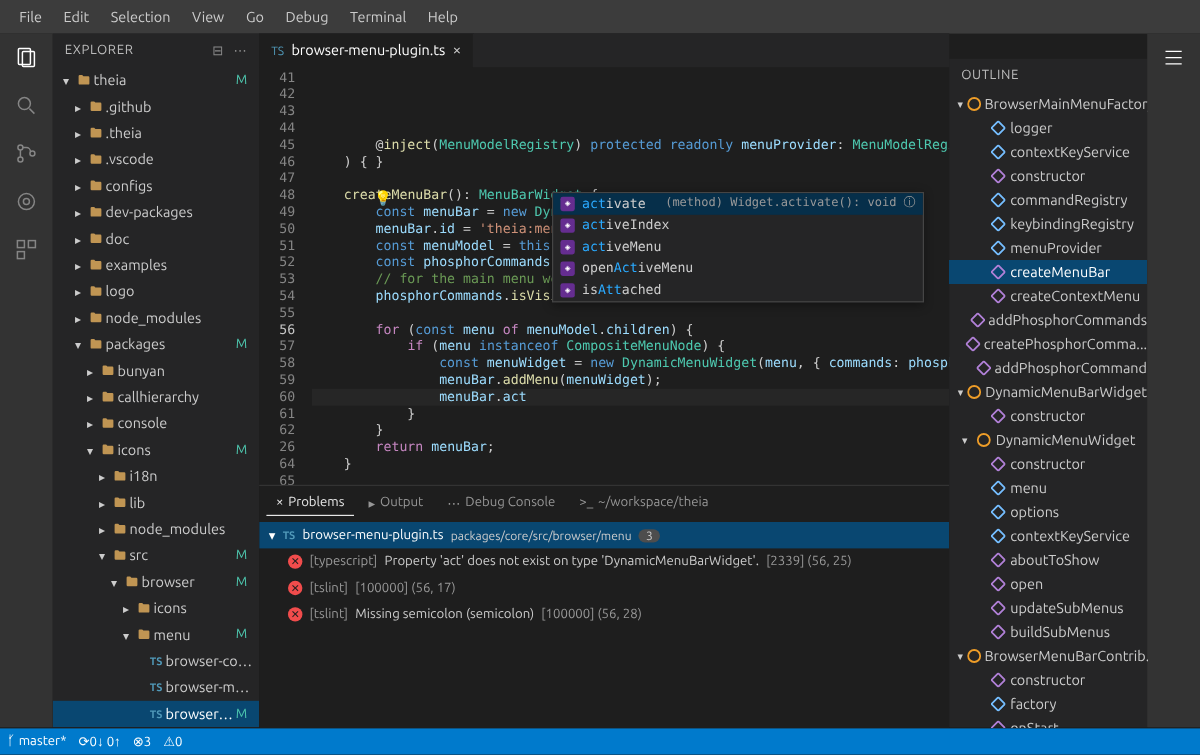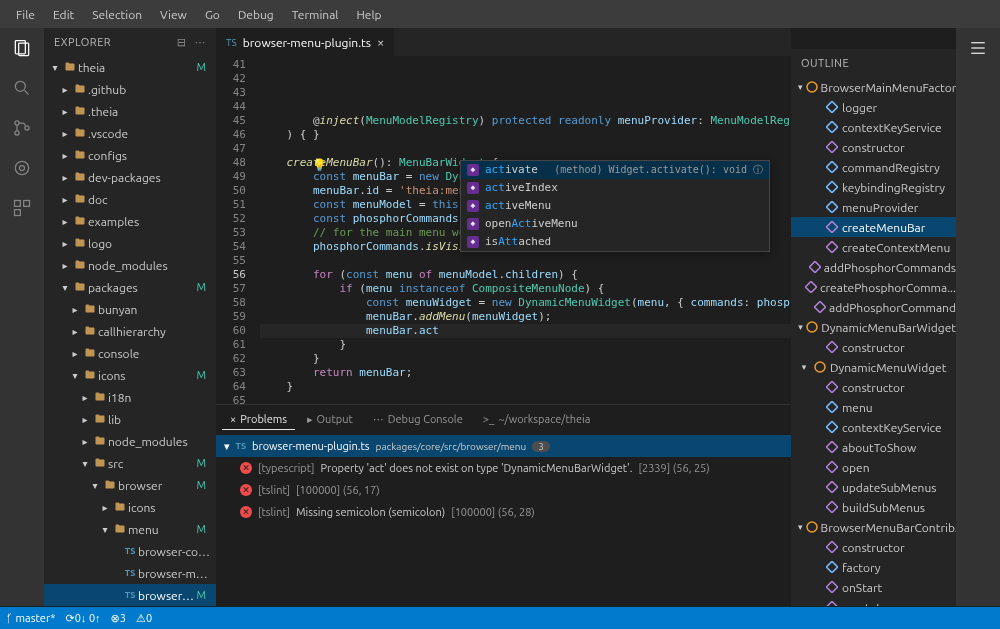--- a/index.html
+++ b/index.html
@@ -27,21 +27,21 @@
 .tab-icon { color: #519aba; font-size: 10px; }
 .tab-close { color: #ccc; cursor: pointer; font-size: 13px; }
 .editor { flex: 1; display: flex; font-family: Menlo, Consolas, monospace; font-size: 11px; line-height: 14px; overflow: hidden; position: relative; }
 .gutter { width: 44px; text-align: right; color: #858585; padding-right: 14px; padding-top: 2px; }
 .gutter .active { color: #c6c6c6; }
 .code { flex: 1; padding-top: 2px; white-space: pre; overflow: hidden; position: relative; }
 .code-line { height: 14px; }
 .code-line.hl { background: rgba(255,255,255,0.04); }
 .k-key { color: #569cd6; }
 .k-type { color: #4ec9b0; }
-.k-fn { color: #dcdcaa; font-style: italic; }
+.k-fn { color: #dcdcaa; }
 .k-str { color: #ce9178; }
 .k-com { color: #6a9955; }
 .k-var { color: #9cdcfe; }
 .k-kw { color: #c586c0; }
 .autocomplete { position: absolute; top: 104px; left: 200px; width: 310px; background: #252526; border: 1px solid #454545; font-size: 11px; box-shadow: 0 2px 8px rgba(0,0,0,0.4); }
 .ac-row { display: flex; align-items: center; height: 18px; padding: 0 6px; gap: 6px; }
 .ac-row.selected { background: #062f4a; }
 .ac-icon { width: 12px; height: 12px; border-radius: 2px; background: #652d90; display: inline-flex; align-items: center; justify-content: center; font-size: 8px; color: #fff; }
 .ac-label { flex: 1; color: #ccc; }
 .ac-label .match { color: #2aaaff; }
@@ -412,21 +412,21 @@
           <div>53</div>
           <div>54</div>
           <div>55</div>
           <div class="active">56</div>
           <div>57</div>
           <div>58</div>
           <div>59</div>
           <div>60</div>
           <div>61</div>
           <div>62</div>
-          <div>63</div>
+          <div>26</div>
           <div>64</div>
           <div>65</div>
         </div>
       <div class="code" id="code">
         
         
       <div class="code-line">        @<span class="k-fn">inject</span>(<span class="k-type">MenuModelRegistry</span>) <span class="k-key">protected readonly</span> <span class="k-var">menuProvider</span>: <span class="k-type">MenuModelRegistry</span></div><div class="code-line">    ) { }</div><div class="code-line"> </div><div class="code-line">    <span class="k-fn">createMenuBar</span>(): <span class="k-type">MenuBarWidget</span> {</div><div class="code-line">        <span class="k-key">const</span> <span class="k-var">menuBar</span> = <span class="k-key">new</span> <span class="k-type">DynamicMenuBarWidget</span>();</div><div class="code-line">        <span class="k-var">menuBar</span>.<span class="k-var">id</span> = <span class="k-str">'theia:menubar'</span>;</div><div class="code-line">        <span class="k-key">const</span> <span class="k-var">menuModel</span> = <span class="k-key">this</span>.<span class="k-var">menuProvider</span>.<span class="k-fn">getMenu</span>(<span class="k-var">MAIN_MENU_BAR</span>);</div><div class="code-line">        <span class="k-key">const</span> <span class="k-var">phosphorCommands</span> = <span class="k-key">this</span>.<span class="k-fn">createPhosphorCommands</span>(<span class="k-var">menuModel</span>);</div><div class="code-line">        <span class="k-com">// for the main menu we want all items to be visible.</span></div><div class="code-line">        <span class="k-var">phosphorCommands</span>.<span class="k-fn">isVisible</span> = () <span class="k-key">=&gt;</span> <span class="k-key">true</span>;</div><div class="code-line"> </div><div class="code-line">        <span class="k-kw">for</span> (<span class="k-key">const</span> <span class="k-var">menu</span> <span class="k-kw">of</span> <span class="k-var">menuModel</span>.<span class="k-var">children</span>) {</div><div class="code-line">            <span class="k-kw">if</span> (<span class="k-var">menu</span> <span class="k-key">instanceof</span> <span class="k-type">CompositeMenuNode</span>) {</div><div class="code-line">                <span class="k-key">const</span> <span class="k-var">menuWidget</span> = <span class="k-key">new</span> <span class="k-type">DynamicMenuWidget</span>(<span class="k-var">menu</span>, { <span class="k-var">commands</span>: <span class="k-var">phosphorCommands</span> }, .</div><div class="code-line">                <span class="k-var">menuBar</span>.<span class="k-fn">addMenu</span>(<span class="k-var">menuWidget</span>);</div><div class="code-line hl">                <span class="k-var">menuBar</span>.<span class="k-var">act</span></div><div class="code-line">            }</div><div class="code-line">        }</div><div class="code-line">        <span class="k-kw">return</span> <span class="k-var">menuBar</span>;</div><div class="code-line">    }</div><div class="code-line"> </div><span class="lightbulb">💡</span><div class="autocomplete" id="autocomplete"><div class="ac-row selected"><span class="ac-icon">◈</span><span class="ac-label"><span class="match">act</span>ivate</span><span class="ac-detail">(method) Widget.activate(): void ⓘ</span></div><div class="ac-row"><span class="ac-icon">◈</span><span class="ac-label"><span class="match">act</span>iveIndex</span></div><div class="ac-row"><span class="ac-icon">◈</span><span class="ac-label"><span class="match">act</span>iveMenu</span></div><div class="ac-row"><span class="ac-icon">◈</span><span class="ac-label">open<span class="match">Act</span>iveMenu</span></div><div class="ac-row"><span class="ac-icon">◈</span><span class="ac-label">is<span class="match">Att</span>ached</span></div></div></div>
     </div>
     <div class="panel">
       <div class="panel-tabs" id="panel-tabs">
@@ -646,20 +646,30 @@
           <span>menu</span>
         </div>
         <div class="outline-row">
           <span style="display: inline-block; width: 12px;"></span>
           <span class="ol-chevron"></span>
           <span class="ol-icon prop">
             <svg width="12" height="12" viewBox="0 0 12 12">
               <rect x="2" y="2" width="8" height="8" fill="none" stroke="#75beff" stroke-width="1.5" transform="rotate(45 6 6)"></rect>
             </svg>
           </span>
+          <span>options</span>
+        </div>
+        <div class="outline-row">
+          <span style="display: inline-block; width: 12px;"></span>
+          <span class="ol-chevron"></span>
+          <span class="ol-icon prop">
+            <svg width="12" height="12" viewBox="0 0 12 12">
+              <rect x="2" y="2" width="8" height="8" fill="none" stroke="#75beff" stroke-width="1.5" transform="rotate(45 6 6)"></rect>
+            </svg>
+          </span>
           <span>contextKeyService</span>
         </div>
         <div class="outline-row">
           <span style="display: inline-block; width: 12px;"></span>
           <span class="ol-chevron"></span>
           <span class="ol-icon method">
             <svg width="12" height="12" viewBox="0 0 12 12">
               <rect x="2" y="2" width="8" height="8" fill="none" stroke="#b180d7" stroke-width="1.5" transform="rotate(45 6 6)"></rect>
             </svg>
           </span>

